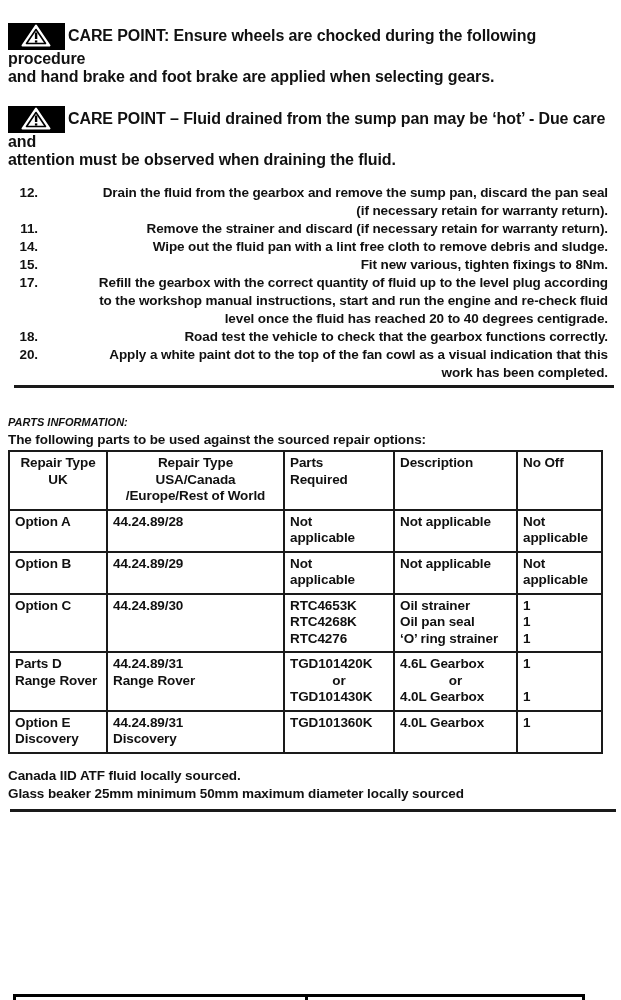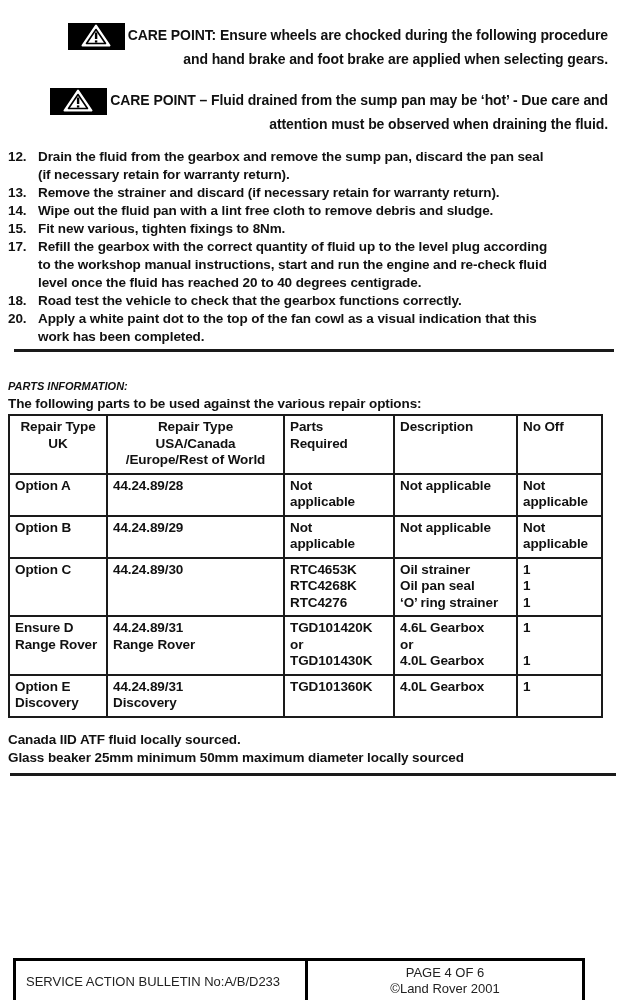--- a/index.html
+++ b/index.html
@@ -1,44 +1,44 @@
 <!DOCTYPE html>
 <html><head>
 <meta charset="utf-8">
 <style>
   html,body{margin:0;padding:0;background:#fff;}
   body{width:621px;min-height:1000px;font-family:"Liberation Sans","DejaVu Sans",sans-serif;color:#111;}
   .page{width:621px;min-height:1000px;padding:0 13px 0 8px;box-sizing:border-box;overflow:hidden;}
 
   
-  .cp{margin:0;font-weight:bold;font-size:14px;line-height:18px;letter-spacing:-0.1px;text-align:right;}
+  .cp{margin:0;font-weight:bold;font-size:16px;line-height:18px;letter-spacing:-0.1px;}
   .cp-1{margin-top:23px;}
   .cp-2{margin-top:20px;}
   .cp-text{white-space:pre-line;}
   .cp-icon{display:inline-block;width:57px;height:27px;vertical-align:middle;margin-right:3px;}
   .cp-icon svg{display:block;}
 
   
   .steps{list-style:none;margin:15px 0 0 0;padding:0;font-weight:bold;font-size:13.5px;line-height:18px;letter-spacing:-0.1px;}
-  .steps li{display:flex;}
+  .steps li{display:flex;text-align:right;}
   .steps .num{flex:0 0 30px;}
   .steps .txt{flex:1;white-space:pre-line;}
 
   .rule{border:none;height:3px;background:#1a1a1a;margin:3px 0 0 6px;width:600px;}
   .rule2{margin-top:6px;width:606px;margin-left:2px;}
 
   .parts-title{margin:25px 0 0 0;font-size:11px;font-weight:bold;font-style:italic;line-height:18px;}
   .parts-intro{margin:0;font-size:13.5px;font-weight:bold;line-height:18px;letter-spacing:-0.1px;}
 
   table.parts{border-collapse:collapse;margin-top:1px;table-layout:fixed;width:593px;}
   table.parts th, table.parts td{border:2px solid #1a1a1a;vertical-align:top;text-align:left;
     font-size:13.5px;font-weight:bold;line-height:16.5px;padding:3px 5px 4px 5px;letter-spacing:-0.1px;}
   table.parts th{white-space:pre-line;border-radius:13px;}
   table.parts .center{text-align:center;}
-  table.parts td div.c{}
+  table.parts td div.c{text-align:center;}
 
   .note{margin:0;font-size:13.5px;font-weight:bold;line-height:18px;letter-spacing:-0.1px;}
   .notes-block{margin-top:13px;}
 
   
   .footer-box{margin:182px 0 0 5px;width:572px;height:47px;border:3px solid #000;box-sizing:border-box;
     display:flex;font-weight:normal;font-size:13px;color:#222;}
   .footer-left{flex:0 0 292px;border-right:3px solid #000;box-sizing:border-box;display:flex;align-items:center;padding-left:10px;}
   .footer-right{flex:1;display:flex;flex-direction:column;align-items:center;justify-content:center;line-height:16px;}
 </style>
@@ -69,21 +69,21 @@
 attention must be observed when draining the fluid.</span>
   </p>
 
   <ol class="steps">
     <li>
         <span class="num">12.</span>
         <span class="txt">Drain the fluid from the gearbox and remove the sump pan, discard the pan seal
 (if necessary retain for warranty return).</span>
       </li>
     <li>
-        <span class="num">13.</span>
+        <span class="num">11.</span>
         <span class="txt">Remove the strainer and discard (if necessary retain for warranty return).</span>
       </li>
     <li>
         <span class="num">14.</span>
         <span class="txt">Wipe out the fluid pan with a lint free cloth to remove debris and sludge.</span>
       </li>
     <li>
         <span class="num">15.</span>
         <span class="txt">Fit new various, tighten fixings to 8Nm.</span>
       </li>
@@ -100,21 +100,21 @@
     <li>
         <span class="num">20.</span>
         <span class="txt">Apply a white paint dot to the top of the fan cowl as a visual indication that this
 work has been completed.</span>
       </li>
   </ol>
 
   <hr class="rule">
 
   <h2 class="parts-title">PARTS INFORMATION:</h2>
-  <p class="parts-intro">The following parts to be used against the various repair options:</p>
+  <p class="parts-intro">The following parts to be used against the sourced repair options:</p>
 
   <table class="parts">
     <colgroup>
       <col style="width:98px">
         <col style="width:177px">
         <col style="width:110px">
         <col style="width:123px">
         <col style="width:85px">
     </colgroup>
     <thead>
@@ -187,21 +187,21 @@
             <div>‘O’ ring strainer</div>
           </td>
           <td>
             <div>1</div>
             <div>1</div>
             <div>1</div>
           </td>
         </tr>
         <tr>
           <td>
-            <div>Ensure D</div>
+            <div>Parts D</div>
             <div>Range Rover</div>
           </td>
           <td>
             <div>44.24.89/31</div>
             <div>Range Rover</div>
           </td>
           <td>
             <div>TGD101420K</div>
             <div class="c">or</div>
             <div>TGD101430K</div>

